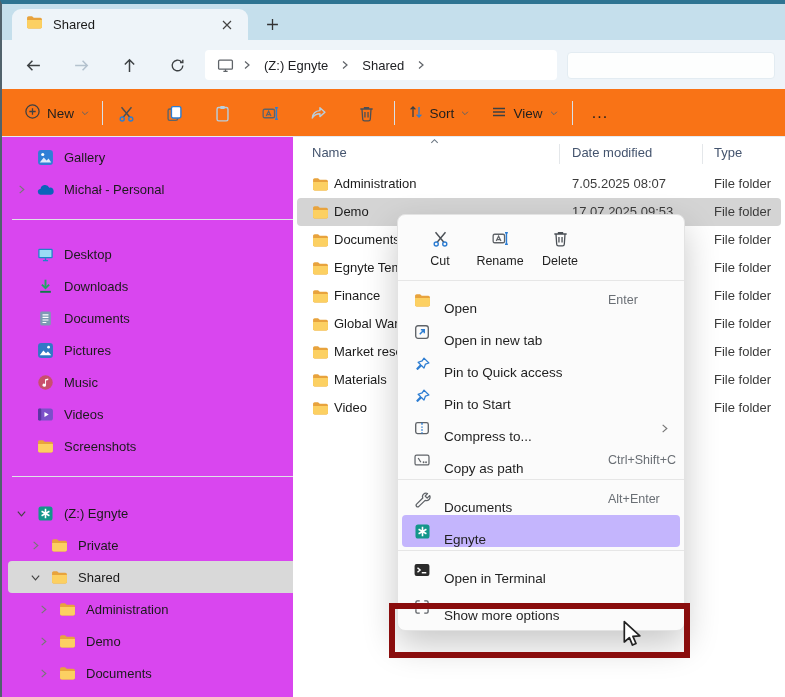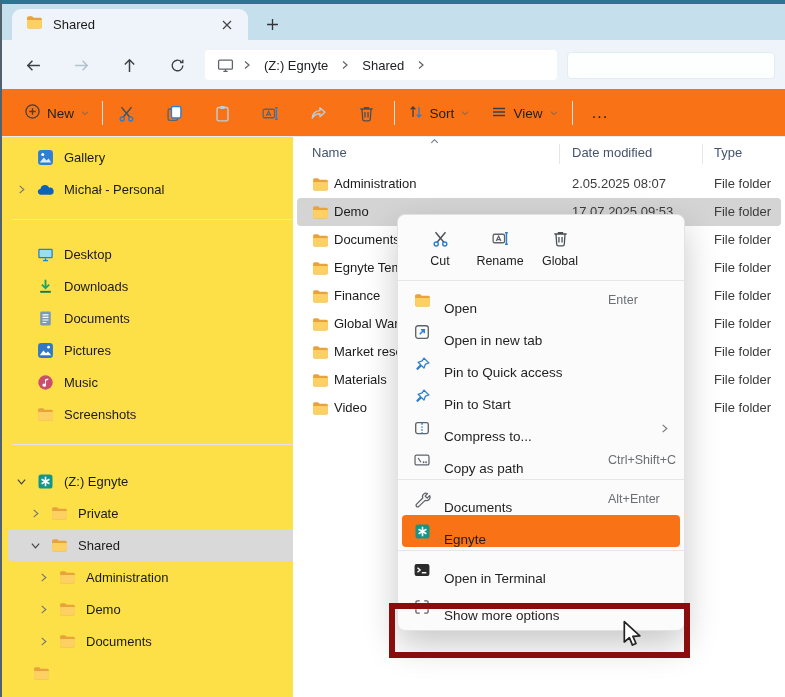--- a/index.html
+++ b/index.html
@@ -32,21 +32,21 @@
   .searchbar { position:absolute; left:565px; top:12px; width:208px; height:27px; background:#fdfefe; border-radius:4px; border:1px solid #e3ecf2; }
   
   .cmdbar { position:absolute; left:0; right:0; top:85px; height:48px; background:#f97316; border-bottom:1px solid #e4ebf1; }
   .cmd-new { position:absolute; left:16px; top:7px; height:34px; width:78px; display:flex; align-items:center; justify-content:center; gap:6px; border-radius:4px; font-size:13.5px; color:#1f1f1f; }
   .cmd-sep { position:absolute; top:12px; width:1px; height:24px; background:#d8e0e7; }
   .cmd-btn { position:absolute; top:7px; width:40px; height:34px; display:flex; align-items:center; justify-content:center; border-radius:4px; }
   .cmd-drop { position:absolute; top:7px; height:34px; display:flex; align-items:center; justify-content:center; gap:6px; border-radius:4px; font-size:13.5px; color:#1f1f1f; }
   .cmd-more { position:absolute; top:7px; width:36px; height:34px; display:flex; align-items:center; justify-content:center; font-size:16px; letter-spacing:1px; color:#1f1f1f; }
   
   .app-body { position:absolute; left:0; right:0; top:133px; bottom:0; }
-  .sidebar { position:absolute; left:0; top:0; bottom:0; width:346px; background:#fde047; border-right:1px solid #e8e8e8; overflow:hidden; }
+  .sidebar { position:absolute; left:0; top:0; bottom:0; width:346px; background:#d946ef; border-right:1px solid #e8e8e8; overflow:hidden; }
   .side-scroll { position:absolute; right:9px; top:45px; width:3px; height:512px; background:#9aa3ab; border-radius:2px; }
   .side-group { padding-top:4px; }
   .side-item { position:relative; height:32px; display:flex; align-items:center; margin:0 6px; border-radius:4px; font-size:13px; color:#1b1b1b; }
   .side-item .expander { width:26px; display:flex; justify-content:center; color:#777; }
   .side-item .no-exp { width:26px; }
   .side-item .icon { width:22px; display:flex; justify-content:center; }
   .side-item .label { margin-left:8px; flex:1; white-space:nowrap; overflow:hidden; }
   .side-item .pin { margin-right:12px; display:flex; }
   .side-item.selected { background:#d9d9d9; }
   .side-hr { height:1px; background:#dfe3e6; margin:14px 10px; }
@@ -73,21 +73,21 @@
     padding:2px 0 2px 0; z-index:10;
   }
   .ctx-quick { display:flex; justify-content:flex-start; padding:6px 6px 4px 14px; gap:4px; }
   .quick-act { width:56px; height:50px; display:flex; flex-direction:column; align-items:center; justify-content:center; gap:3px; border-radius:4px; font-size:12.5px; color:#1f1f1f; }
   .ctx-sep { height:1px; background:#e6e6e6; margin:3px 0; }
   .ctx-item { position:relative; height:32px; margin:0 4px; border-radius:4px; display:flex; align-items:center; font-size:13.5px; color:#1f1f1f; }
   .ctx-item .icon { width:20px; margin-left:10px; display:flex; justify-content:center; }
   .ctx-item .label { margin-left:12px; white-space:nowrap;margin-top:16px; }
   .ctx-item .shortcut { position:absolute; left:206px; font-size:12.5px; color:#6a6f75; white-space:nowrap; }
   .ctx-item .subchev { position:absolute; right:10px; color:#5f6368; display:flex; }
-  .ctx-item.highlighted { background:#f97316; }
+  .ctx-item.highlighted { background:#c4b5fd; }
   .ctx-item.tall { height:42px; }
   
   .anno-box { position:absolute; left:387px; top:599px; width:301px; height:55px; border:6px solid #8a0d0d; z-index:20; pointer-events:none; }
   .cursor { position:absolute; left:620px; top:616px; z-index:30; pointer-events:none; }
   .ico { display:inline-flex; }
 </style>
 </head>
 <body>
 
 <div class="window">
@@ -354,20 +354,36 @@
     <span class="pin">
               <svg width="14" height="14" viewBox="0 0 16 16">
                 <path d="M9.4 2l4.6 4.6-3.2 1-1.4 3.8-2.4-2.4-3.6 3.6-.7-.7L6.3 8.3 3.9 5.9l3.8-1.4z" fill="none" stroke="#8a8a8a" stroke-width="1.2" stroke-linejoin="round"></path>
               </svg>
             </span>
   </div>
           <div class="side-item">
     <span class="no-exp"></span>
     <span class="icon">
               <svg width="17" height="17" viewBox="0 0 16 16">
+                <rect x="1" y="2.4" width="14" height="11.2" rx="2.4" fill="#7b50c9"></rect>
+                <rect x="1" y="2.4" width="3" height="11.2" rx="1.2" fill="#5c35a4"></rect>
+                <path d="M7 5.6v4.8l4-2.4z" fill="#fff"></path>
+              </svg>
+            </span>
+    <span class="label">Videos</span>
+    <span class="pin">
+              <svg width="14" height="14" viewBox="0 0 16 16">
+                <path d="M9.4 2l4.6 4.6-3.2 1-1.4 3.8-2.4-2.4-3.6 3.6-.7-.7L6.3 8.3 3.9 5.9l3.8-1.4z" fill="none" stroke="#8a8a8a" stroke-width="1.2" stroke-linejoin="round"></path>
+              </svg>
+            </span>
+  </div>
+          <div class="side-item">
+    <span class="no-exp"></span>
+    <span class="icon">
+              <svg width="17" height="17" viewBox="0 0 16 16">
                 <path d="M1 3.6c0-.8.7-1.5 1.5-1.5h3.2L7.3 3.6h6.2c.8 0 1.5.7 1.5 1.5v6.9c0 .9-.7 1.6-1.5 1.6h-11c-.8 0-1.5-.7-1.5-1.6z" fill="#e8a33d"></path>
                 <path d="M1 5.6h14V12c0 .9-.7 1.6-1.5 1.6h-11C1.7 13.6 1 12.9 1 12z" fill="#fcd062"></path>
               </svg>
             </span>
     <span class="label">Screenshots</span>
 
   </div>
         </div>
       <div class="side-hr"></div>
       <div class="side-group" id="side-tree" style="padding-top:6px">
@@ -490,21 +506,21 @@
         <span class="col-div" style="left:266px"></span>
         <span class="col-div" style="left:409px"></span>
       </div>
       <div class="rows" id="file-rows">
           <div class="file-row">
     <span class="ficon"><svg width="17" height="17" viewBox="0 0 16 16">
                 <path d="M1 3.6c0-.8.7-1.5 1.5-1.5h3.2L7.3 3.6h6.2c.8 0 1.5.7 1.5 1.5v6.9c0 .9-.7 1.6-1.5 1.6h-11c-.8 0-1.5-.7-1.5-1.6z" fill="#e8a33d"></path>
                 <path d="M1 5.6h14V12c0 .9-.7 1.6-1.5 1.6h-11C1.7 13.6 1 12.9 1 12z" fill="#fcd062"></path>
               </svg></span>
     <span class="fname">Administration</span>
-    <span class="fdate">2.05.2025 08:07</span>
+    <span class="fdate">7.05.2025 08:07</span>
     <span class="ftype">File folder</span>
   </div>
           <div class="file-row selected">
     <span class="ficon"><svg width="17" height="17" viewBox="0 0 16 16">
                 <path d="M1 3.6c0-.8.7-1.5 1.5-1.5h3.2L7.3 3.6h6.2c.8 0 1.5.7 1.5 1.5v6.9c0 .9-.7 1.6-1.5 1.6h-11c-.8 0-1.5-.7-1.5-1.6z" fill="#e8a33d"></path>
                 <path d="M1 5.6h14V12c0 .9-.7 1.6-1.5 1.6h-11C1.7 13.6 1 12.9 1 12z" fill="#fcd062"></path>
               </svg></span>
     <span class="fname">Demo</span>
     <span class="fdate">17.07.2025 09:53</span>
     <span class="ftype">File folder</span>
@@ -592,21 +608,21 @@
               <path d="M4.4 10.2 6.4 6l2 4.2M5 8.9h2.8" stroke="#5f6368" stroke-width="1" fill="none"></path>
               <path d="M13 3.2v9.6M11.8 3.2h2.4M11.8 12.8h2.4" stroke="#2d7dd2" stroke-width="1.2"></path>
             </svg></span>
     <span class="label">Rename</span>
   </div>
         <div class="quick-act">
     <span class="icon"><svg width="19" height="19" viewBox="0 0 16 16">
               <path d="M2.8 4.2h10.4M6.3 4.2V3h3.4v1.2M4.2 4.2l.6 8.6a1.5 1.5 0 0 0 1.5 1.4h3.4a1.5 1.5 0 0 0 1.5-1.4l.6-8.6" stroke="#4a4f55" stroke-width="1.1" fill="none"></path>
               <path d="M6.7 6.8v4.6M9.3 6.8v4.6" stroke="#4a4f55" stroke-width="1.1"></path>
             </svg></span>
-    <span class="label">Global</span>
+    <span class="label">Delete</span>
   </div>
       </div>
     <div class="ctx-sep"></div>
     <div id="ctx-items">
         <div class="ctx-item">
     <span class="icon">
             <svg width="17" height="17" viewBox="0 0 16 16">
               <path d="M1 3.6c0-.8.7-1.5 1.5-1.5h3.2L7.3 3.6h6.2c.8 0 1.5.7 1.5 1.5v6.9c0 .9-.7 1.6-1.5 1.6h-11c-.8 0-1.5-.7-1.5-1.6z" fill="#e8a33d"></path>
               <path d="M1 5.6h14V12c0 .9-.7 1.6-1.5 1.6h-11C1.7 13.6 1 12.9 1 12z" fill="#fcd062"></path>
             </svg>

